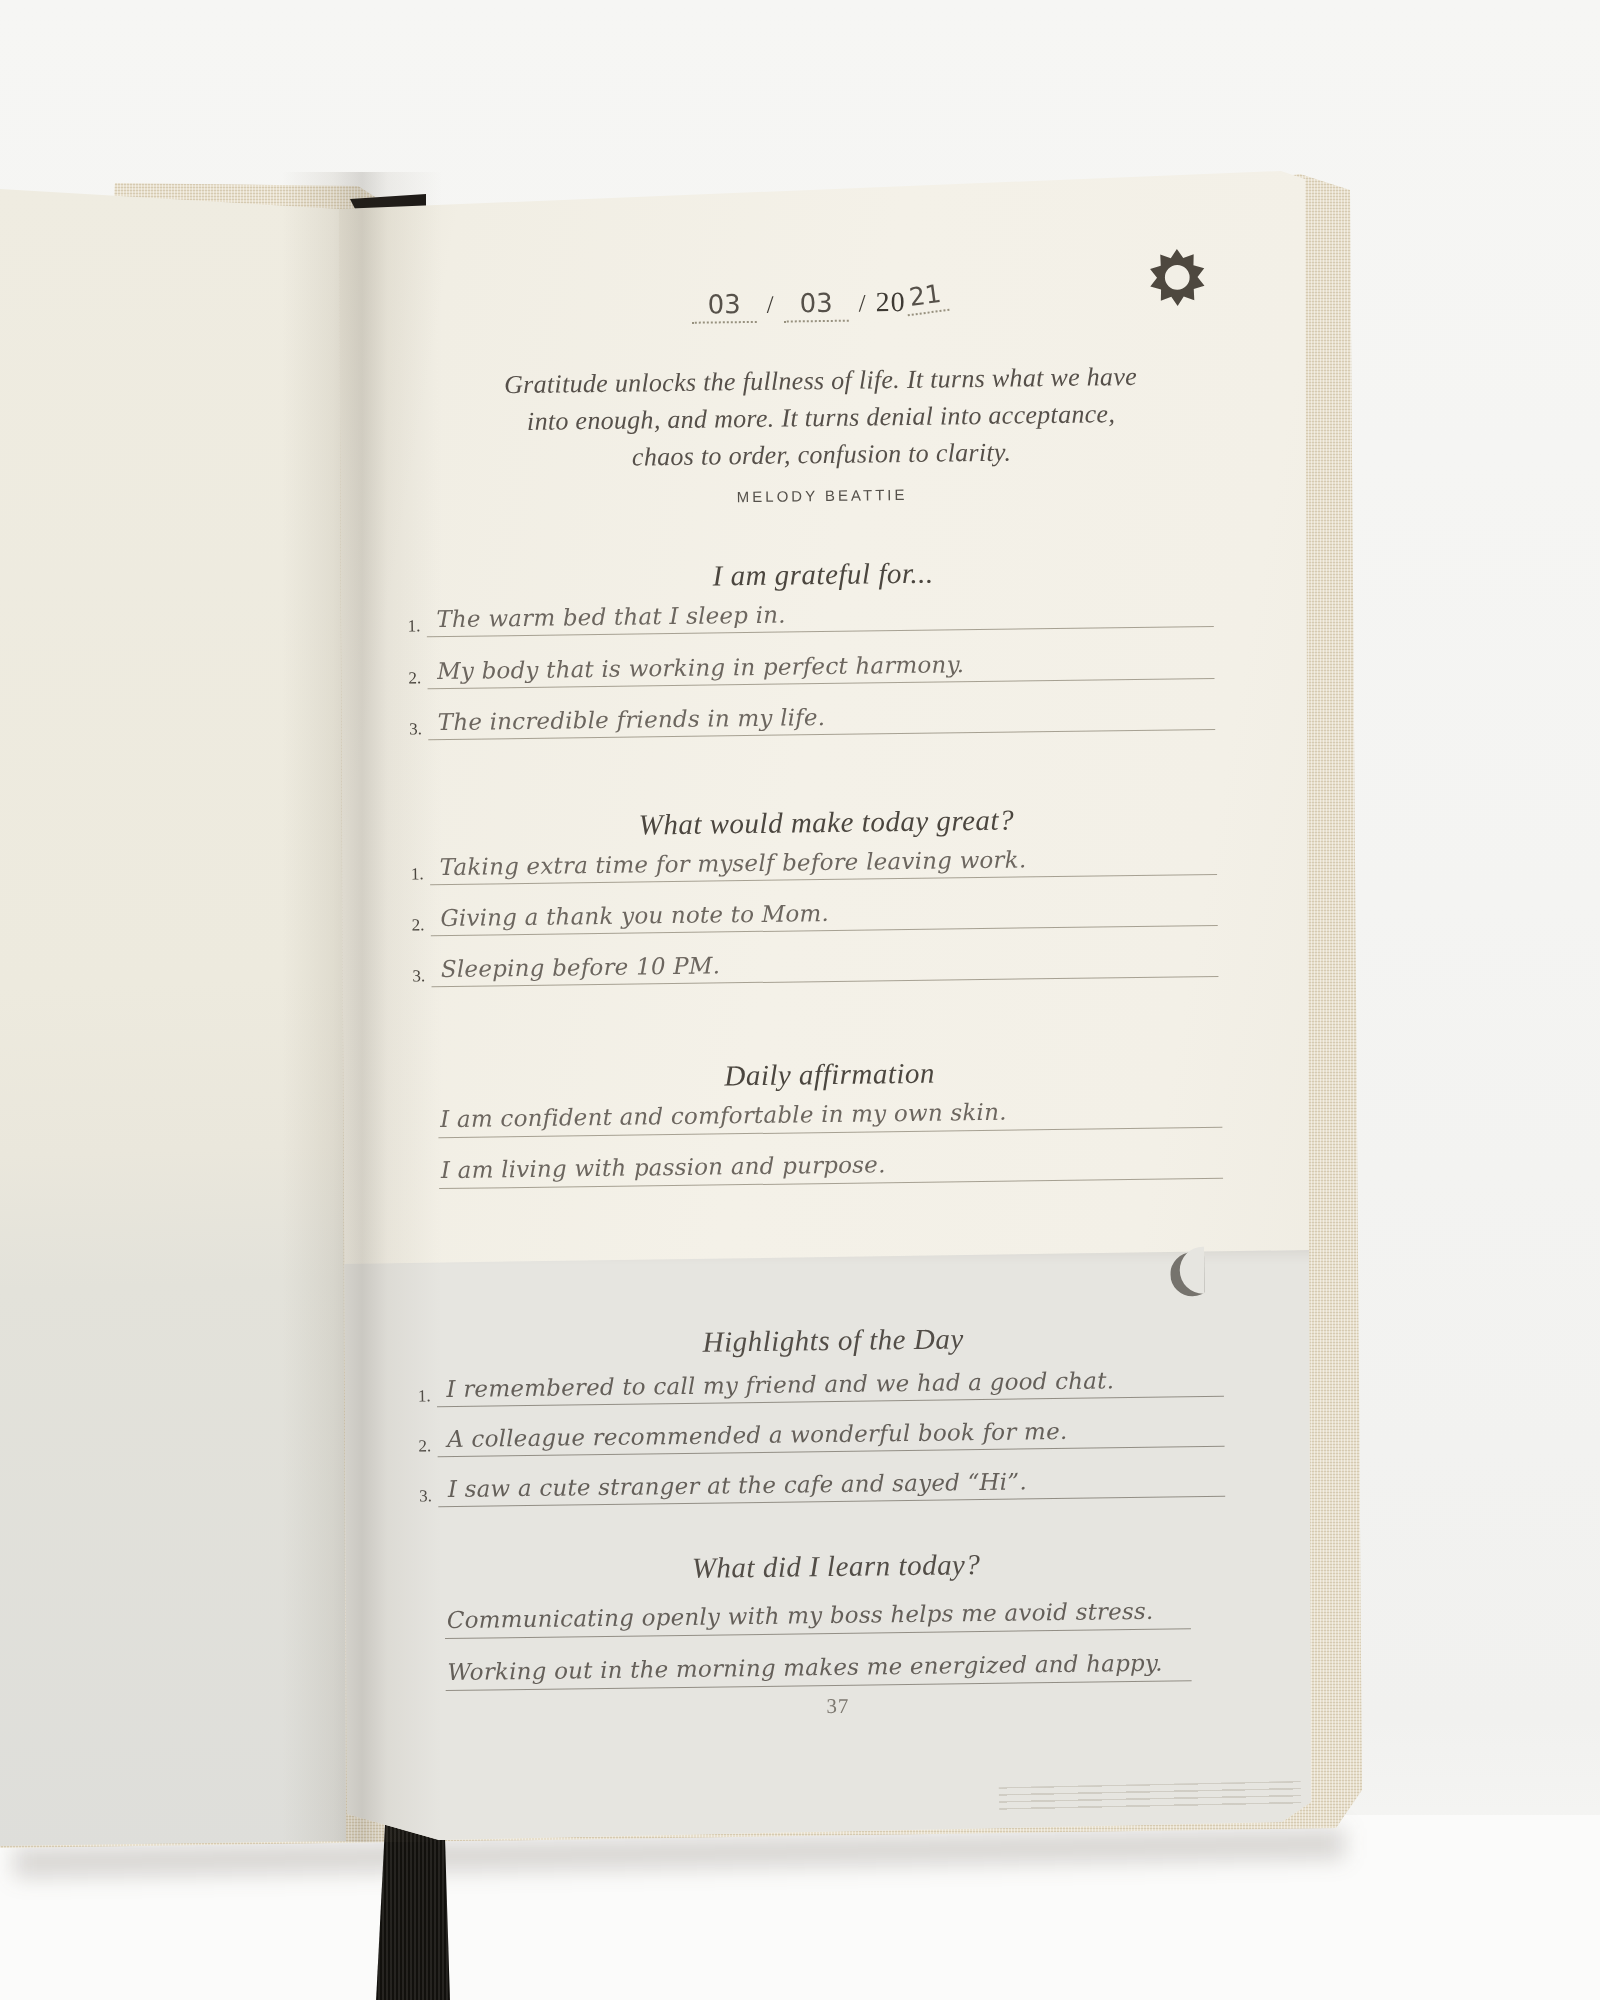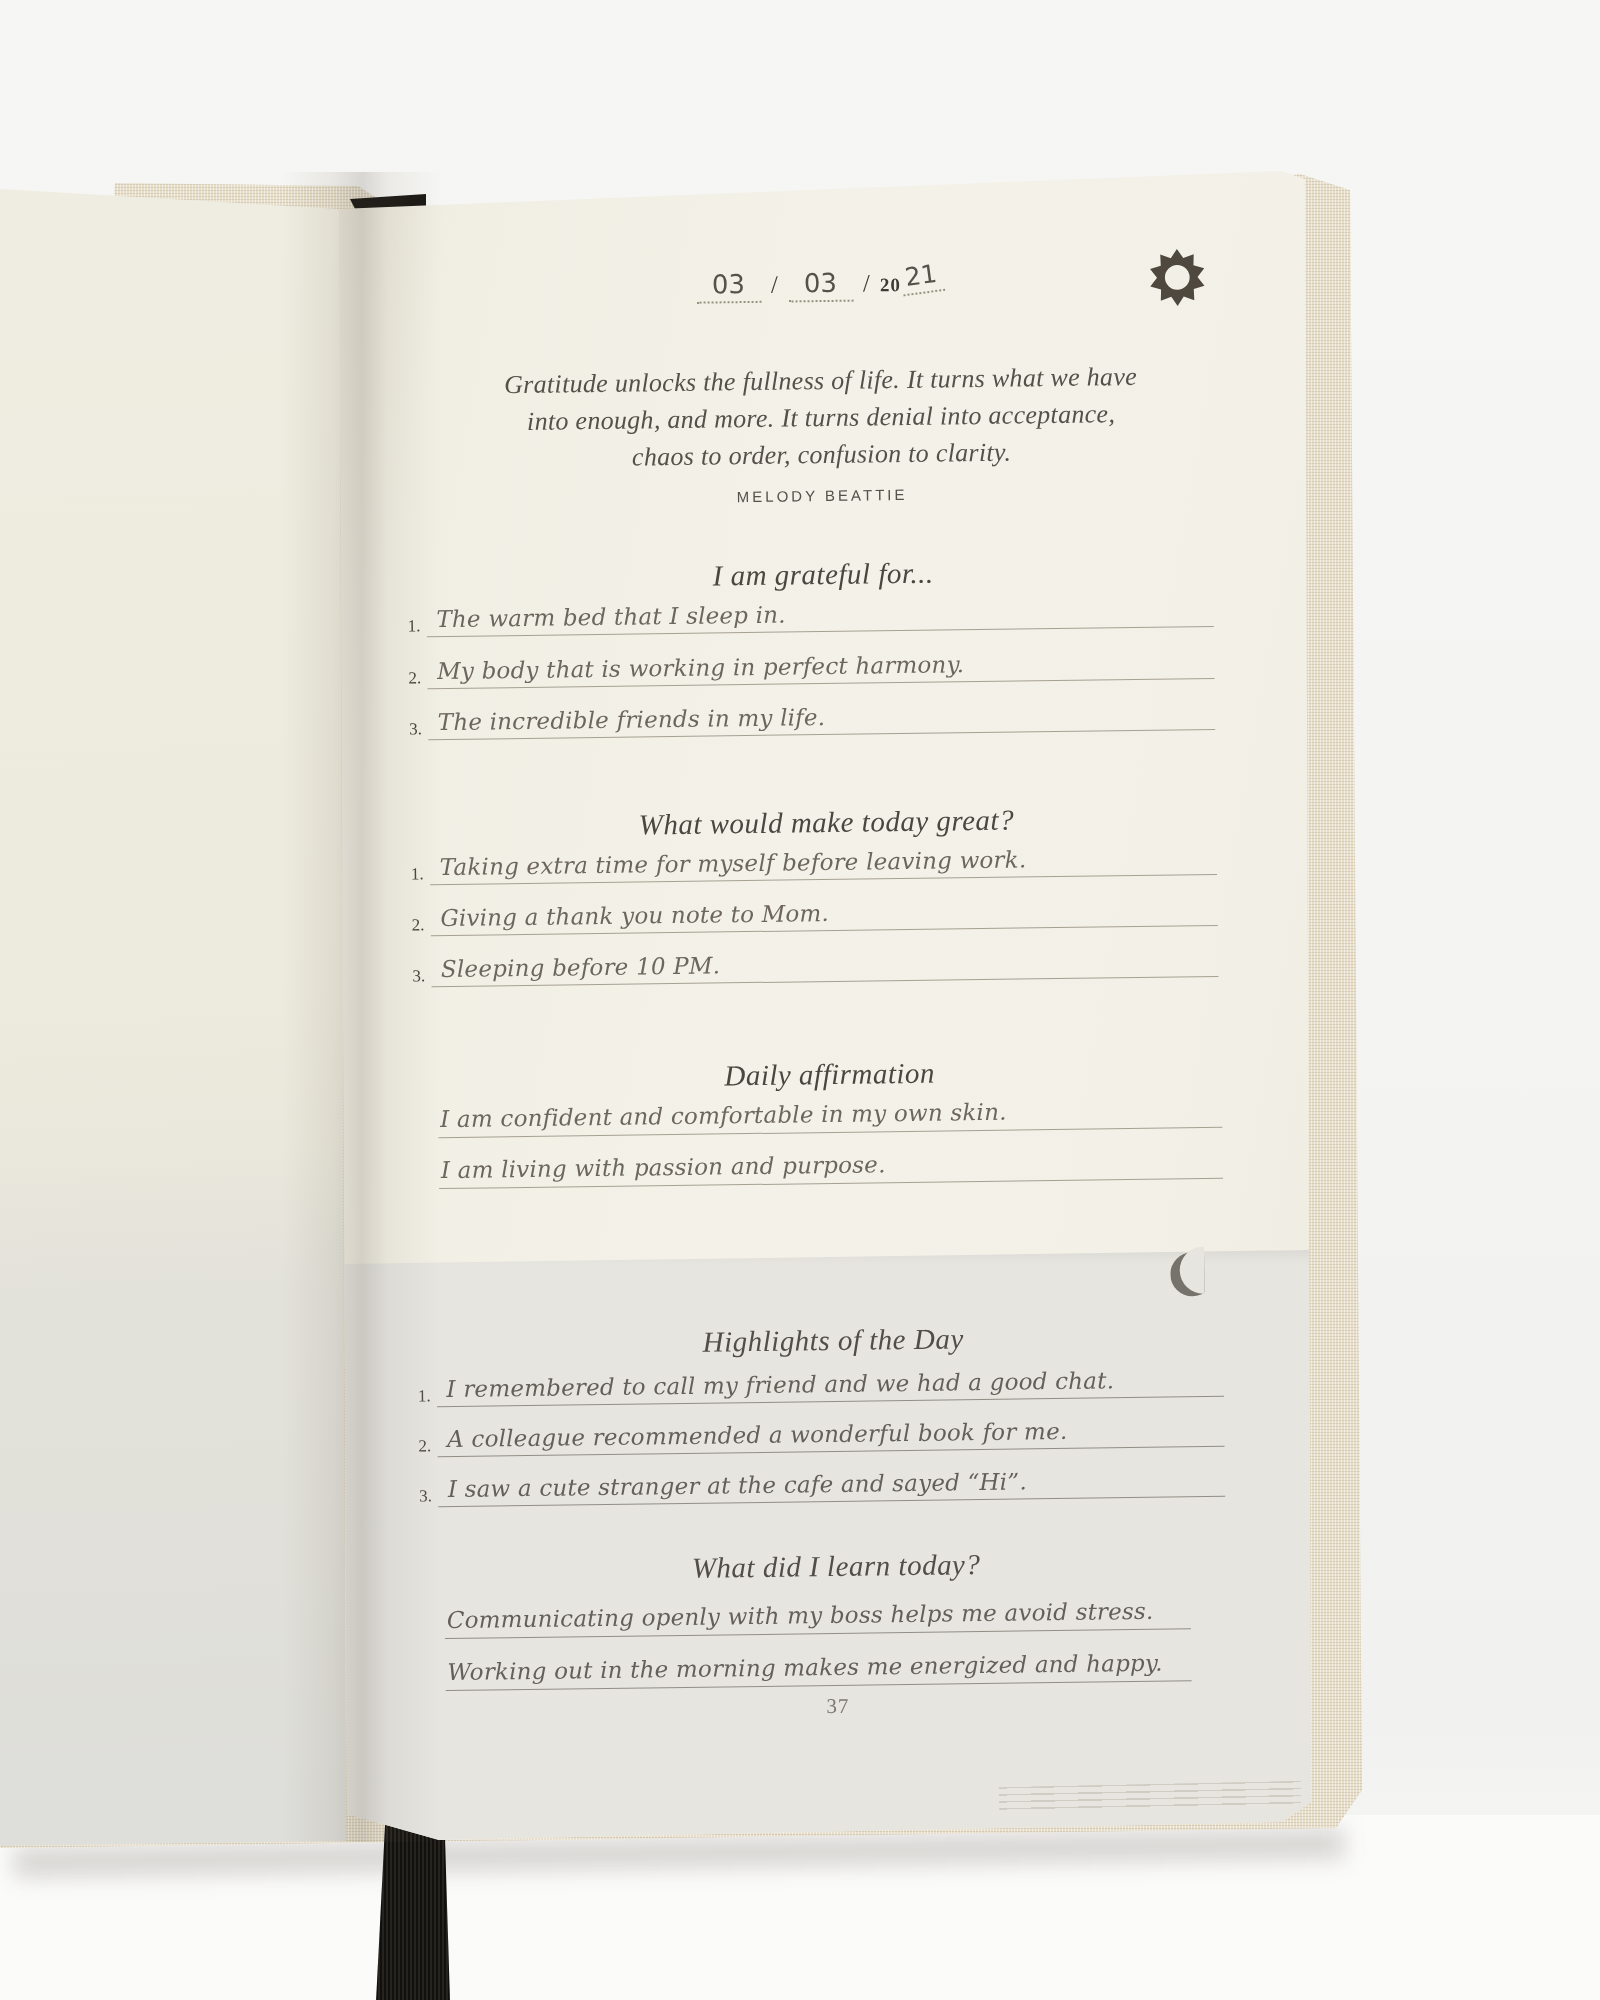--- a/index.html
+++ b/index.html
@@ -37,23 +37,23 @@
   .page-edge-stack{position:absolute;left:660px;top:1620px;width:302px;height:26px;opacity:.55;
     transform:rotate(-1.2deg);
     background:repeating-linear-gradient(180deg, rgba(140,130,110,.45) 0 1.5px, rgba(0,0,0,0) 1.5px 7px);}
   .gutter-shadow{position:absolute;left:282px;top:172px;width:160px;height:1670px;z-index:7;
     background:linear-gradient(90deg, rgba(0,0,0,0) 0%, rgba(110,100,80,.10) 32%,
       rgba(66,58,45,.17) 50%, rgba(110,100,80,.08) 66%, rgba(0,0,0,0) 100%);}
   .content{position:absolute;inset:0;z-index:8;transform:rotate(-0.75deg);transform-origin:830px 1100px;}
 
   .date-row{position:absolute;left:440px;top:268px;width:780px;text-align:center;white-space:nowrap;color:#4b463f;}
   .date-row .hw{display:inline-block;font-family:"DejaVu Sans",sans-serif;font-size:26px;color:#56514a;
-    padding:0 16px 2px 16px;border-bottom:2px dotted #97917f;}
+    padding:0 16px 2px 16px;border-bottom:2px dotted #97917f;margin-top:20px;}
   .date-row .sep{display:inline-block;font-size:25px;margin:0 10px;color:#403c36;}
-  .date-row .printed{display:inline-block;font-size:19px;letter-spacing:1px;color:#3e3a34;font-weight:bold;}
+  .date-row .printed{display:inline-block;font-size:28px;letter-spacing:1px;color:#3e3a34;}
   .date-row .hw-b{display:inline-block;font-family:"DejaVu Sans",sans-serif;font-size:25px;color:#56514a;
     padding:0 6px 2px 4px;border-bottom:2px dotted #97917f;transform:translateY(-7px) rotate(-7deg);}
 
   .sun{position:absolute;left:1158px;top:252px;width:60px;height:60px;}
   .moon{position:absolute;left:1168px;top:1250px;width:34px;height:58px;}
 
   .quote{position:absolute;left:420px;top:362px;width:820px;text-align:center;
     font-style:italic;font-size:26px;line-height:37px;letter-spacing:.3px;color:#56504a;white-space:pre-line;}
   .author{position:absolute;left:440px;top:487px;width:780px;text-align:center;
     font-family:"Liberation Sans",sans-serif;font-size:15px;letter-spacing:3px;color:#55514b;}

